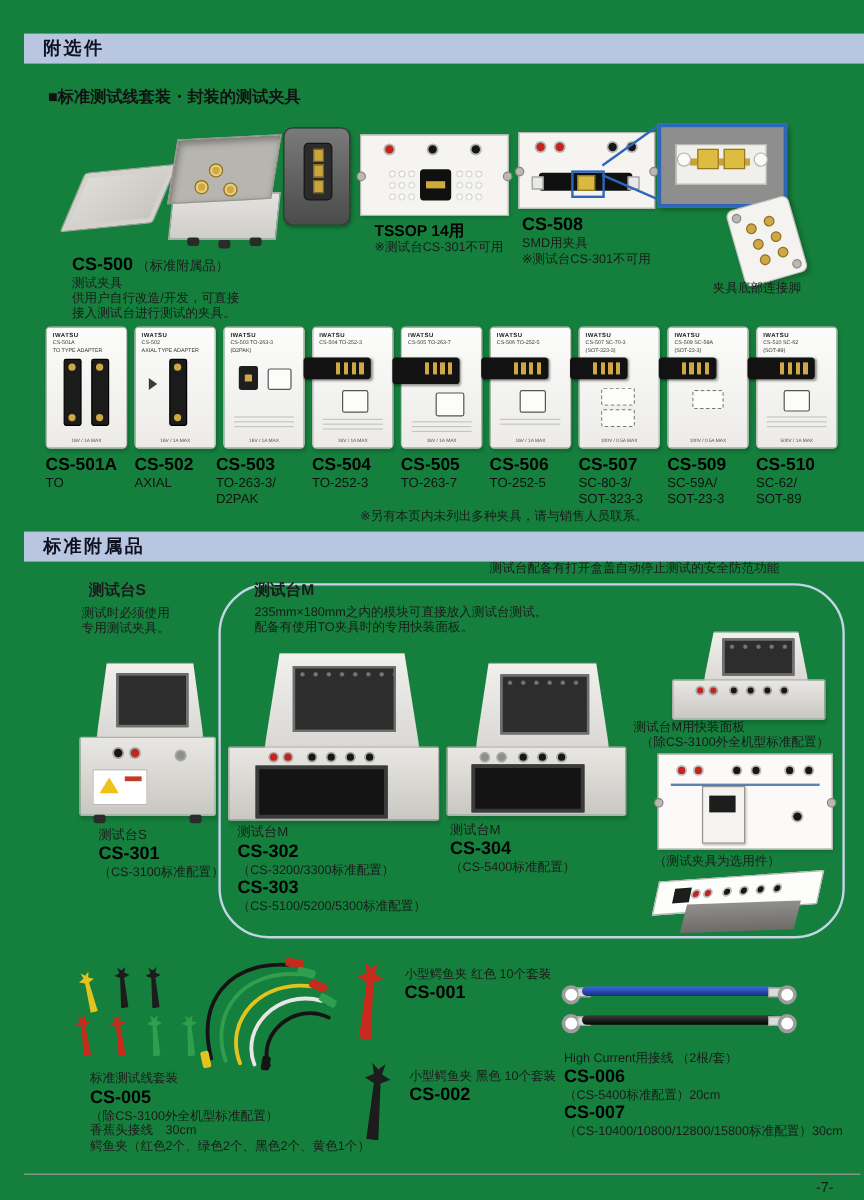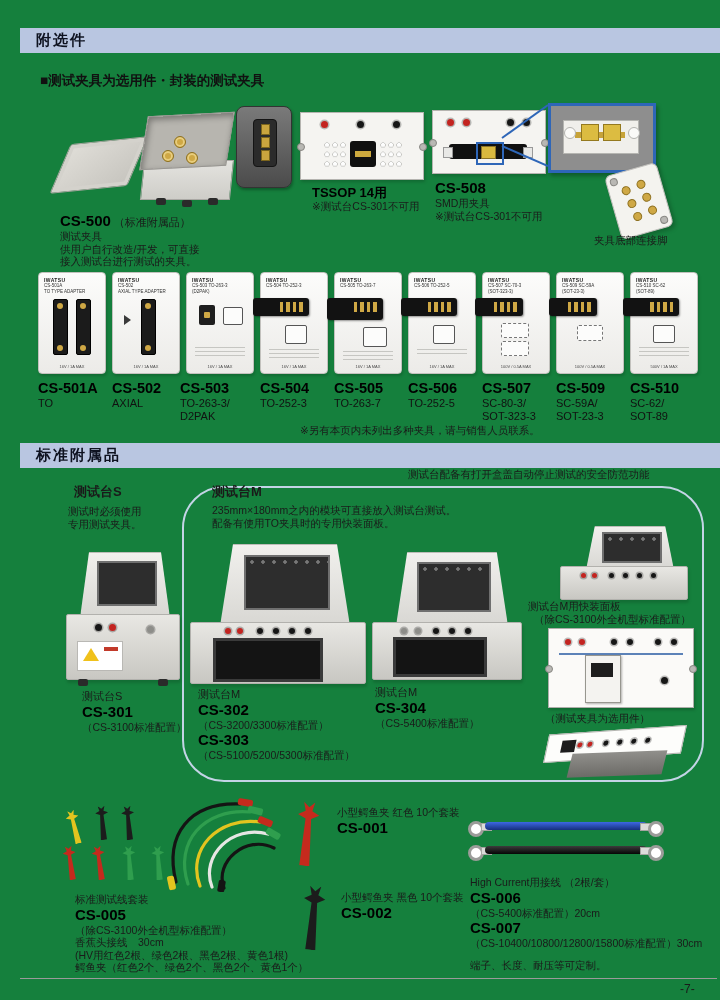--- a/index.html
+++ b/index.html
@@ -96,21 +96,21 @@
   .footline{position:absolute;left:20px;top:978px;width:697px;height:1px;background:#9a9a9a}
 </style>
 </head>
 <body>
 
 <div class="page">
 
   <div class="bar" style="top:28px">
     <span>附选件</span>
   </div>
-  <div class="subtitle" style="left:40px;top:72px">■测试夹具为选用件・封装的测试夹具</div>
+  <div class="subtitle" style="left:40px;top:72px">■标准测试线套装・封装的测试夹具</div>
 
   <div>
     <div class="lid500"></div>
     <div class="box500">
       <div class="front"></div>
         <div class="cav"></div>
       <span class="post" style="left:34px;top:26px"></span>
       <span class="post" style="left:22px;top:40px"></span>
       <span class="post" style="left:46px;top:42px"></span>
       <span class="foot500" style="left:16px;top:88px"></span>
@@ -472,21 +472,20 @@
     <rect x="98" y="26" width="15" height="7" rx="2" fill="#c52a1d" transform="rotate(22 105 29)"></rect>
     <rect x="106" y="38" width="15" height="7" rx="2" fill="#2f9e4e" transform="rotate(30 113 41)"></rect>
     <rect x="8" y="84" width="7" height="14" rx="2" fill="#e3c41f" transform="rotate(-12 11 91)"></rect>
     <rect x="58" y="88" width="7" height="12" rx="2" fill="#141414" transform="rotate(10 61 94)"></rect>
   </svg>
   <div class="t" style="left:75px;top:893px">
     <div>标准测试线套装</div>
     <div class="model">CS-005</div>
     <div>（除CS-3100外全机型标准配置）</div>
     <div>香蕉头接线　30cm</div>
-    <div>(HV用红色2根、绿色2根、黑色2根、黄色1根)</div>
     <div>鳄鱼夹（红色2个、绿色2个、黑色2个、黄色1个）</div>
   </div>
 
   <div class="clip" style="left:293px;top:802px;width:28px;height:64px;background:#c52a1d;transform:rotate(5deg)"></div>
   <div class="t" style="left:337px;top:806px">
     <div>小型鳄鱼夹 红色 10个套装</div>
     <div class="model">CS-001</div>
   </div>
   <div class="clip" style="left:299px;top:886px;width:28px;height:64px;background:#1c1c1c;transform:rotate(5deg)"></div>
   <div class="t" style="left:341px;top:891px">
@@ -507,19 +506,18 @@
     <div class="wire" style="background:linear-gradient(#3c3c3c,#050505)"></div>
     <span class="fer" style="right:11px"></span>
       <span class="lug" style="right:-2px"></span>
   </div>
   <div class="t" style="left:470px;top:876px">
     <div>High Current用接线 （2根/套）</div>
     <div class="model">CS-006</div>
     <div>（CS-5400标准配置）20cm</div>
     <div class="model">CS-007</div>
     <div>（CS-10400/10800/12800/15800标准配置）30cm</div>
-    <div style="margin-top:9px">端子、长度、耐压等可定制。</div>
   </div>
 
   <div class="footline"></div>
   <div class="t" style="left:680px;top:983px;font-size:12px">-7-</div>
 
 </div>
 
 </body></html>

